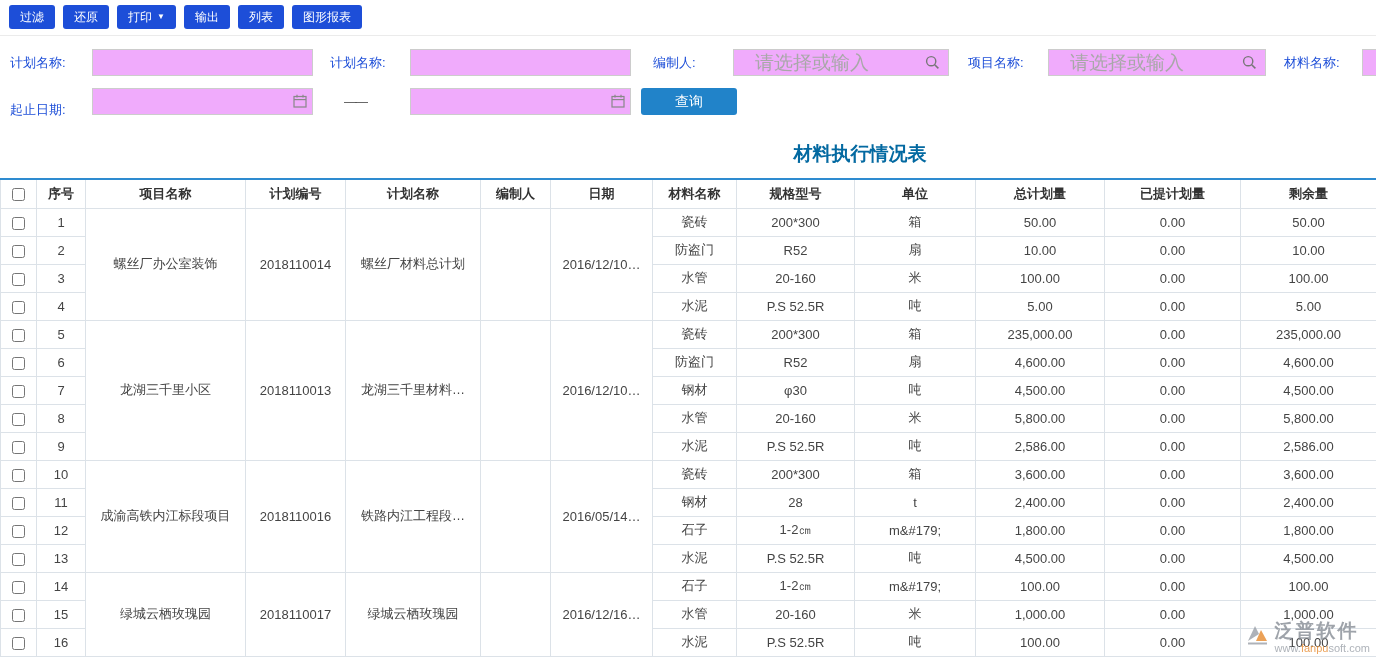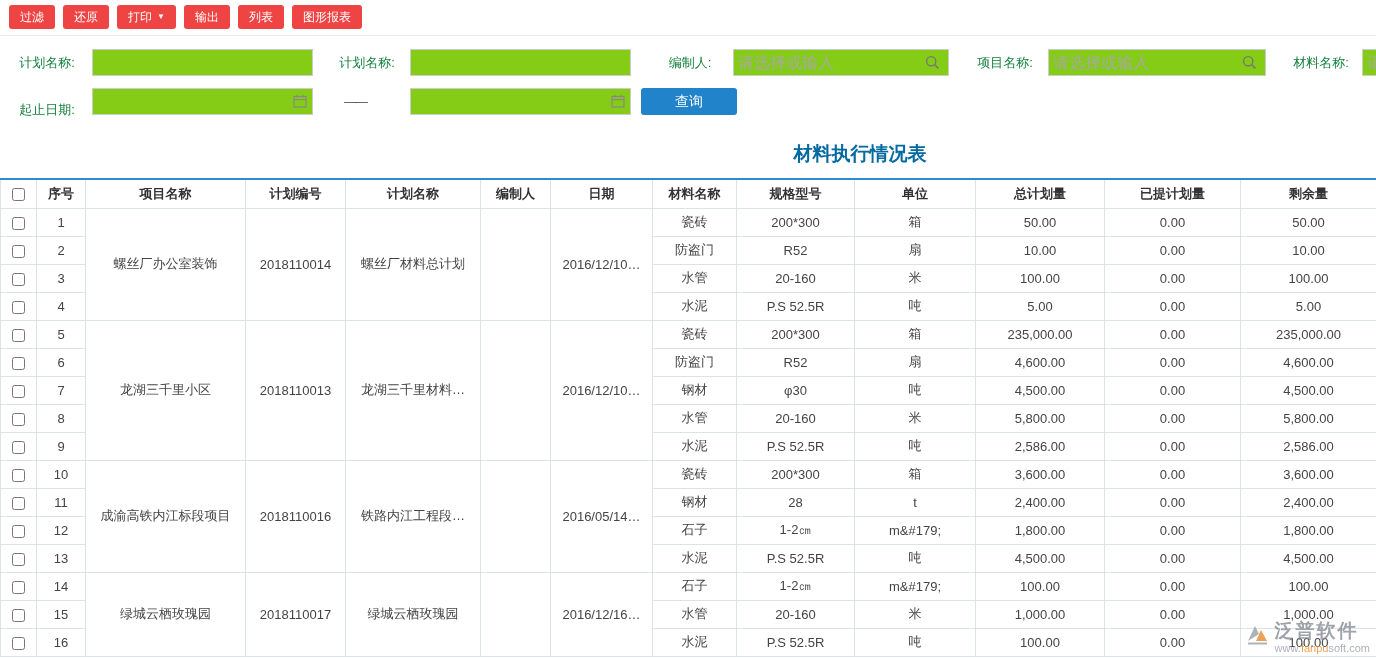--- a/index.html
+++ b/index.html
@@ -5,32 +5,32 @@
   * { box-sizing: border-box; }
   html,body { margin:0; padding:0; }
   body {
     width:1376px; height:658px; overflow:hidden; position:relative;
     background:#fff; color:#333;
     font-family:"Liberation Sans","DejaVu Sans",sans-serif; font-size:13px;
   }
   
   .toolbar { display:flex; align-items:center; gap:8px; padding:5px 9px 6px; border-bottom:1px solid #ebebeb; }
   .tbtn {
-    background:#ef4444; color:#fff; border:none; border-radius:3px;
+    background:#1d4ed8; color:#fff; border:none; border-radius:3px;
     font-size:12px; line-height:1; padding:6px 11px; cursor:pointer;
     display:inline-flex; align-items:center; gap:5px;
     font-family:inherit;
   }
   .tbtn .caret { font-size:8px; line-height:1; }
   
   .filters { position:relative; height:92px; }
-  .flabel { position:absolute; width:74px; text-align:center; font-size:13px; color:#15803d; line-height:26px; }
+  .flabel { position:absolute; width:74px; text-align:left; font-size:13px; color:#1d4ed8; line-height:26px; }
   .finput {
-    position:absolute; height:27px; border:1px solid #ccc; background:#84cc16;
-    font-size:16px; color:#333; padding:0 4px; outline:none; font-family:inherit;
+    position:absolute; height:27px; border:1px solid #ccc; background:#f0abfc;
+    font-size:19px; color:#333; padding:0 21px; outline:none; font-family:inherit;
   }
   .finput::placeholder { color:#a8a8a8; }
   .iconbox { position:absolute; pointer-events:auto; cursor:pointer; }
   .sep { position:absolute; color:#555; line-height:27px; font-size:13px; letter-spacing:-2px; }
   .qbtn {
     position:absolute; background:#2183c9; color:#fff; border:none; border-radius:3px;
     font-size:14px; cursor:pointer; font-family:inherit;
   }
   
   .title-wrap { width:1720px; text-align:center; margin:13px 0 11px; }

